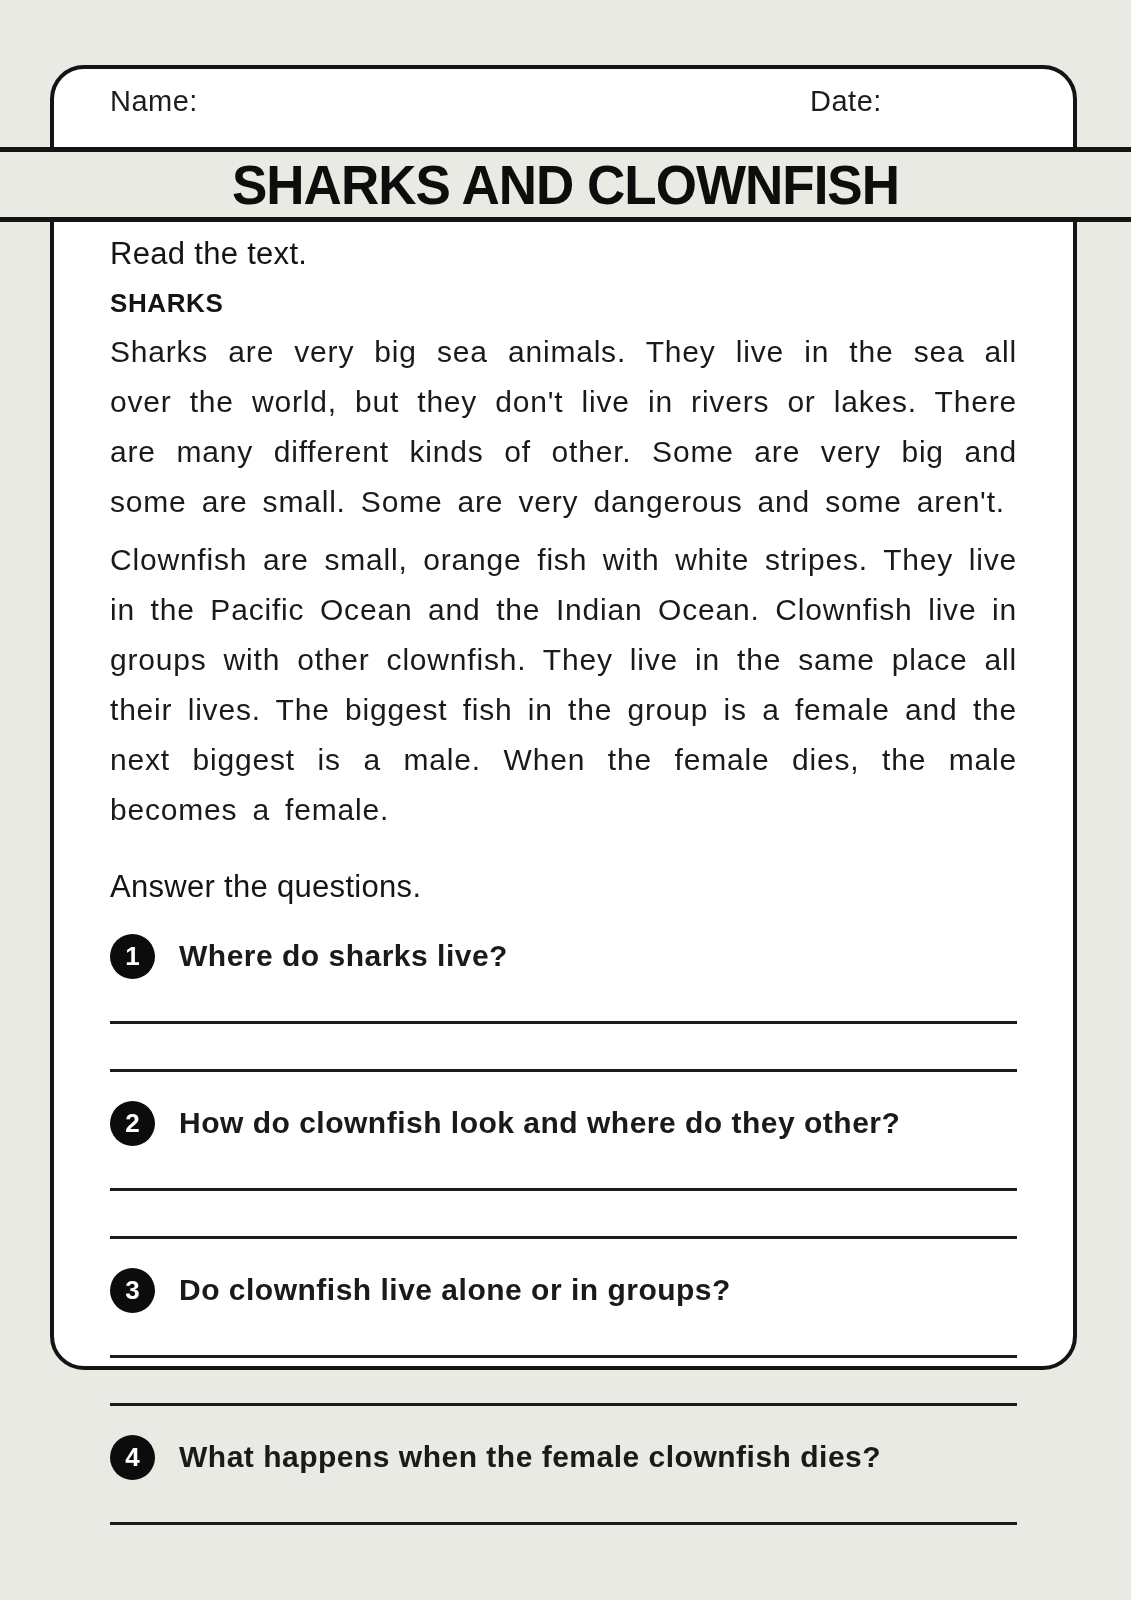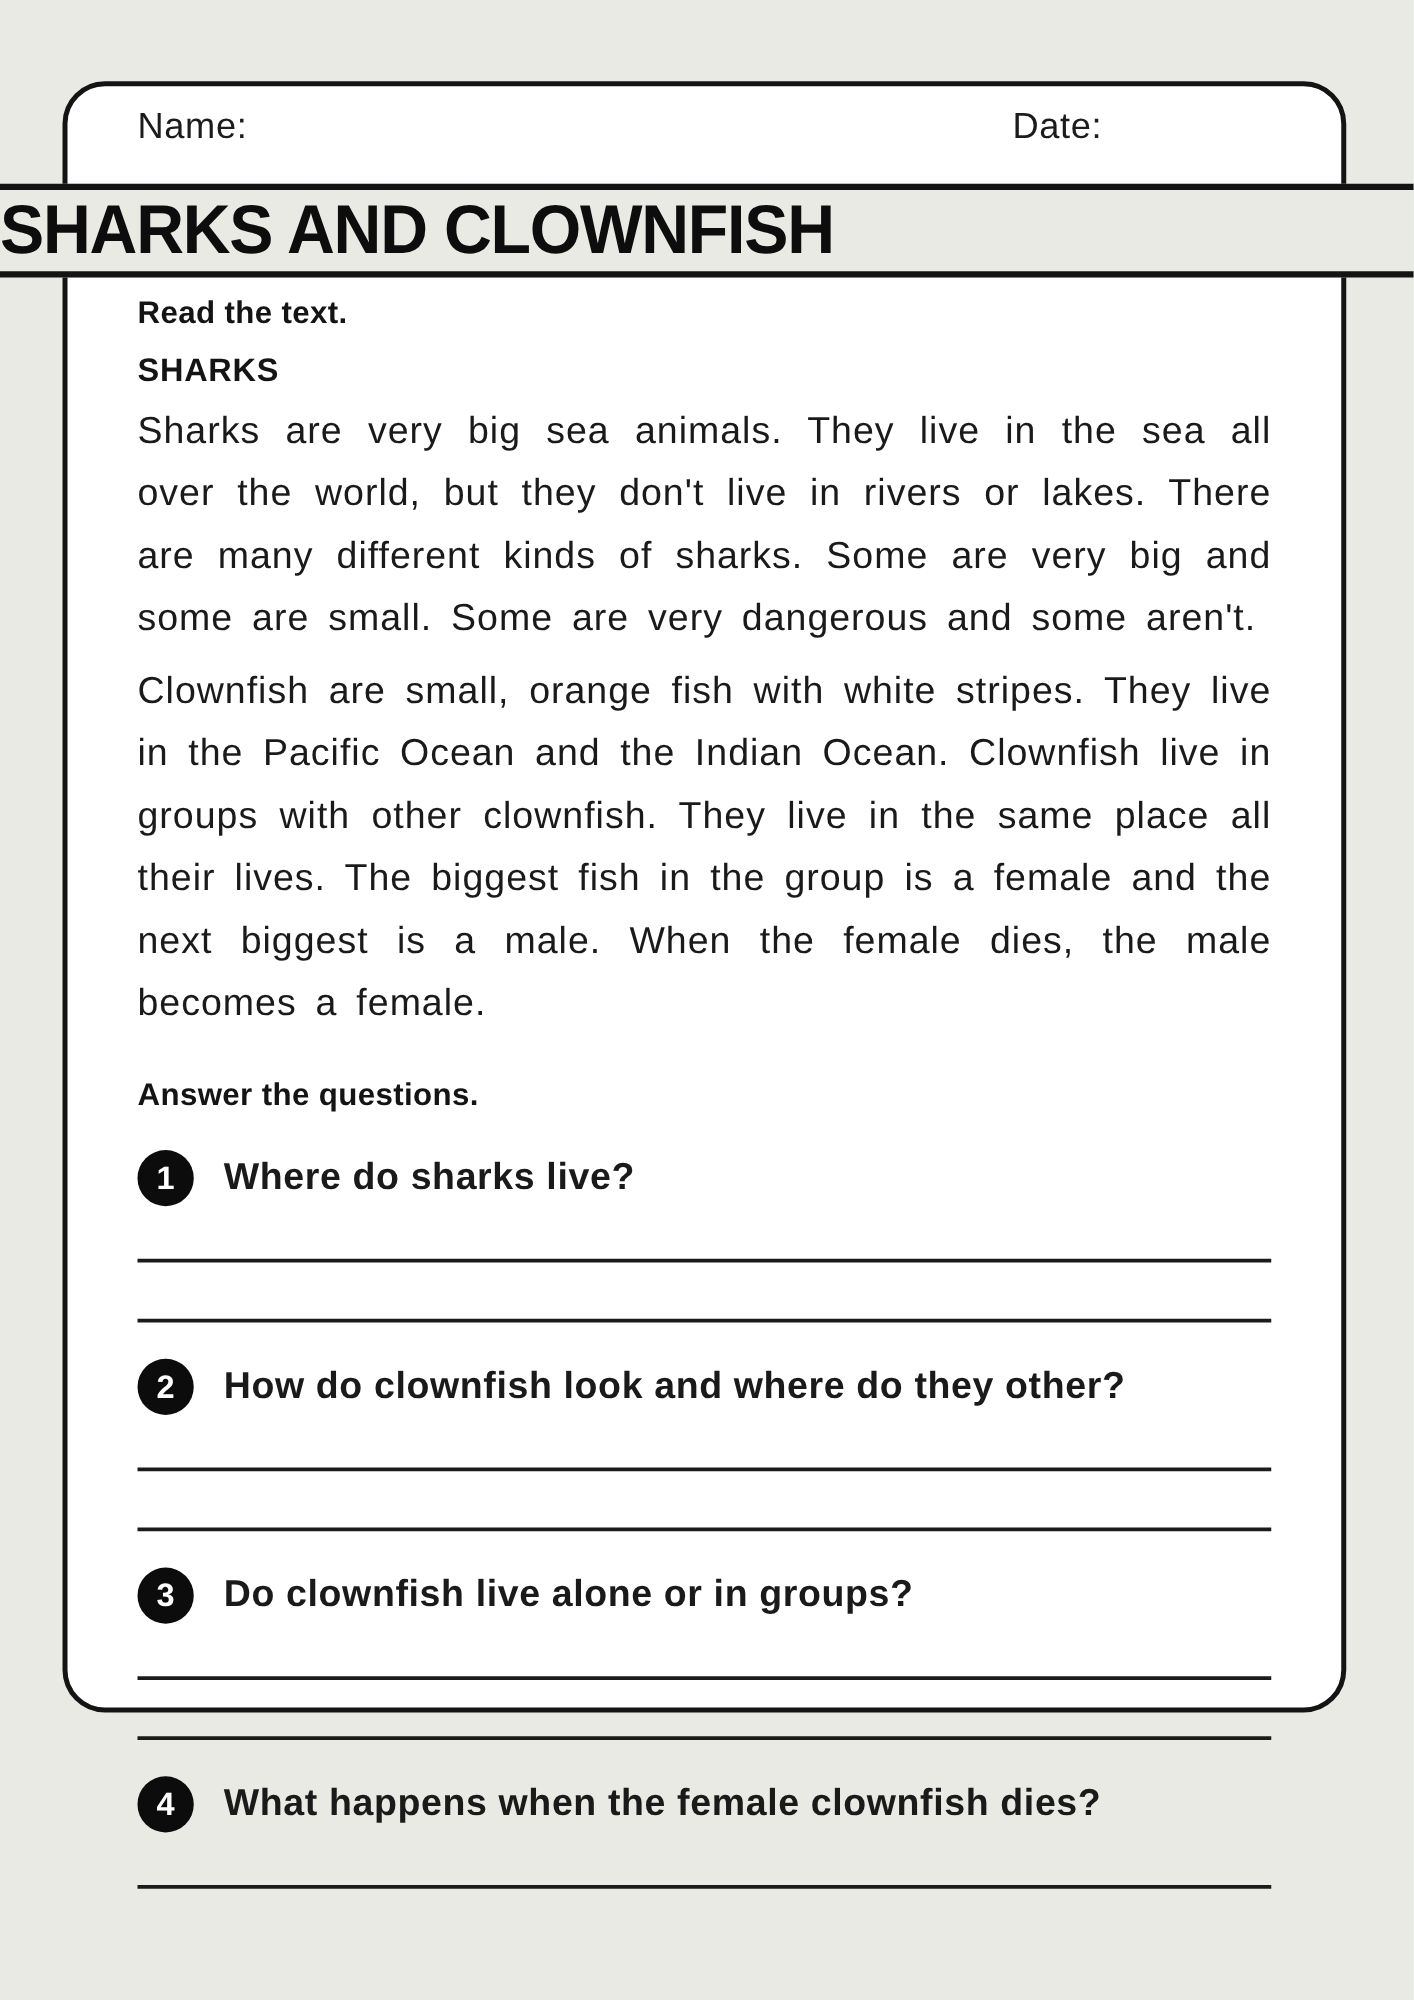--- a/index.html
+++ b/index.html
@@ -39,37 +39,37 @@
   .title-band{
     position:absolute;
     left:0; top:147px;
     width:1131px; height:75px;
     background:var(--bg);
     border-top:5px solid var(--ink);
     border-bottom:5px solid var(--ink);
     z-index:3;
     display:flex;
     align-items:center;
-    justify-content:flex-start;
+    justify-content:center;
   }
   .title-band h1{
     font-size:53px;
     font-weight:800;
     letter-spacing:-1px;
     color:#0d0d0d;
     transform:scaleY(1.04);
     white-space:nowrap;
   }
   .content{
     position:absolute;
     top:153px; left:56px; right:56px;
   }
   .instruction{
-    font-size:25px;
-    font-weight:bold;
+    font-size:31px;
+    font-weight:normal;
     letter-spacing:0.3px;
     margin-top:14px;
   }
   .section-heading{
     font-size:26px;
     font-weight:bold;
     letter-spacing:0.6px;
     margin-top:16px;
   }
   .passage{
@@ -126,21 +126,21 @@
   <div class="meta">
     <span class="name">Name:</span>
     <span class="date">Date:</span>
   </div>
 
   <div class="content">
 
     <div class="instruction">Read the text.</div>
 
     <div class="section-heading">SHARKS</div>
-    <p class="passage">Sharks are very big sea animals. They live in the sea all over the world, but they don't live in rivers or lakes. There are many different kinds of sharks. Some are very big and some are small. Some are very dangerous and some aren't.</p>
+    <p class="passage">Sharks are very big sea animals. They live in the sea all over the world, but they don't live in rivers or lakes. There are many different kinds of other. Some are very big and some are small. Some are very dangerous and some aren't.</p>
 
     <p class="passage">Clownfish are small, orange fish with white stripes. They live in the Pacific Ocean and the Indian Ocean. Clownfish live in groups with other clownfish. They live in the same place all their lives. The biggest fish in the group is a female and the next biggest is a male. When the female dies, the male becomes a female.</p>
 
     <div class="instruction answer-heading">Answer the questions.</div>
 
     <div class="question">
       <span class="q-badge">1</span>
       <span class="q-text">Where do sharks live?</span>
     </div>
     <div class="answer-line"></div>

